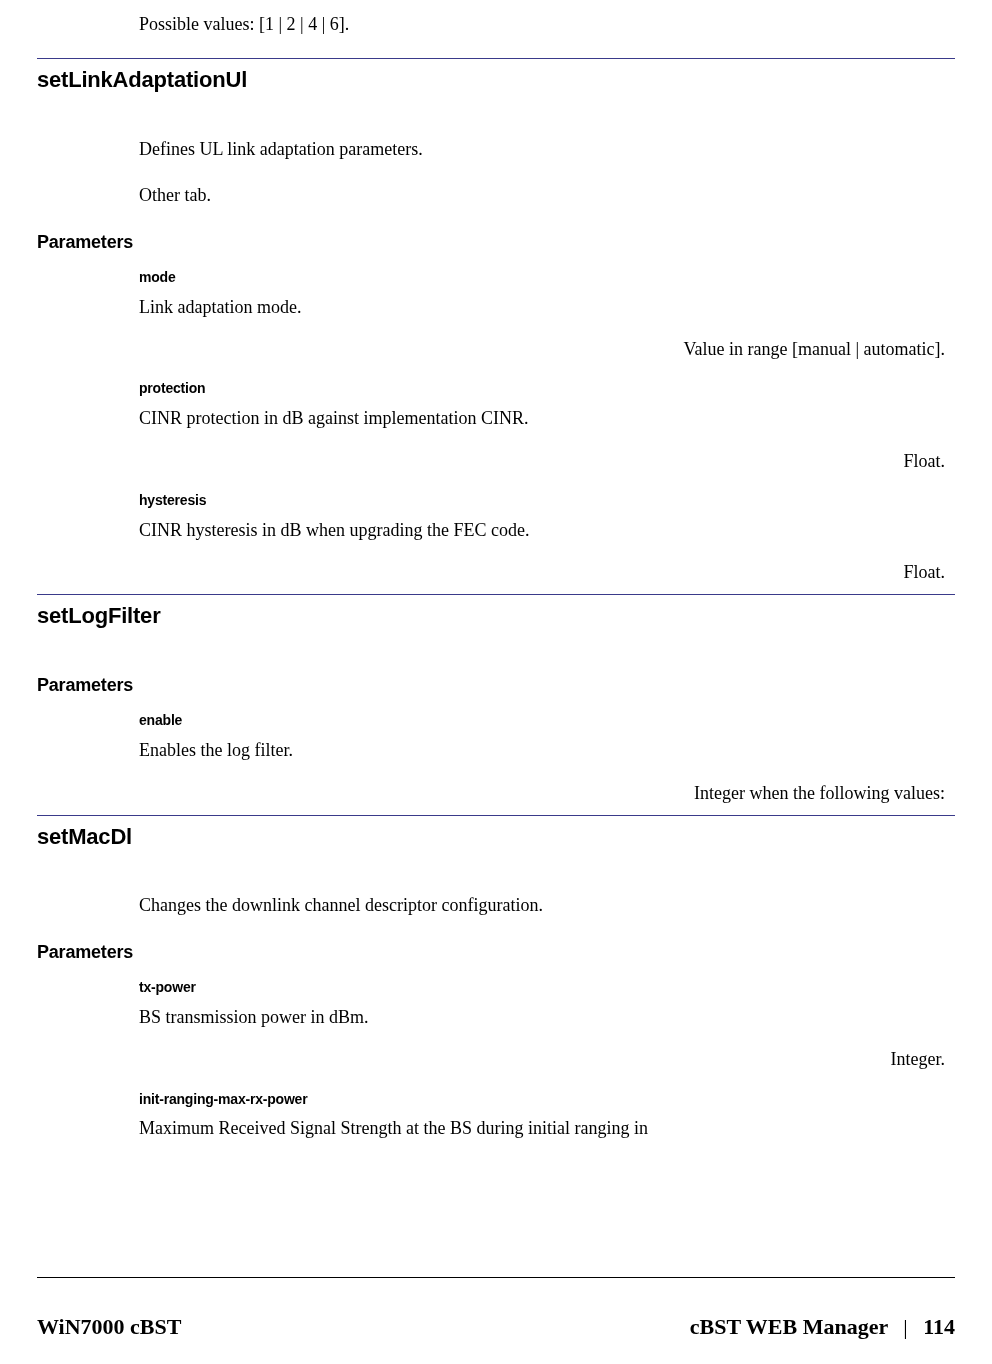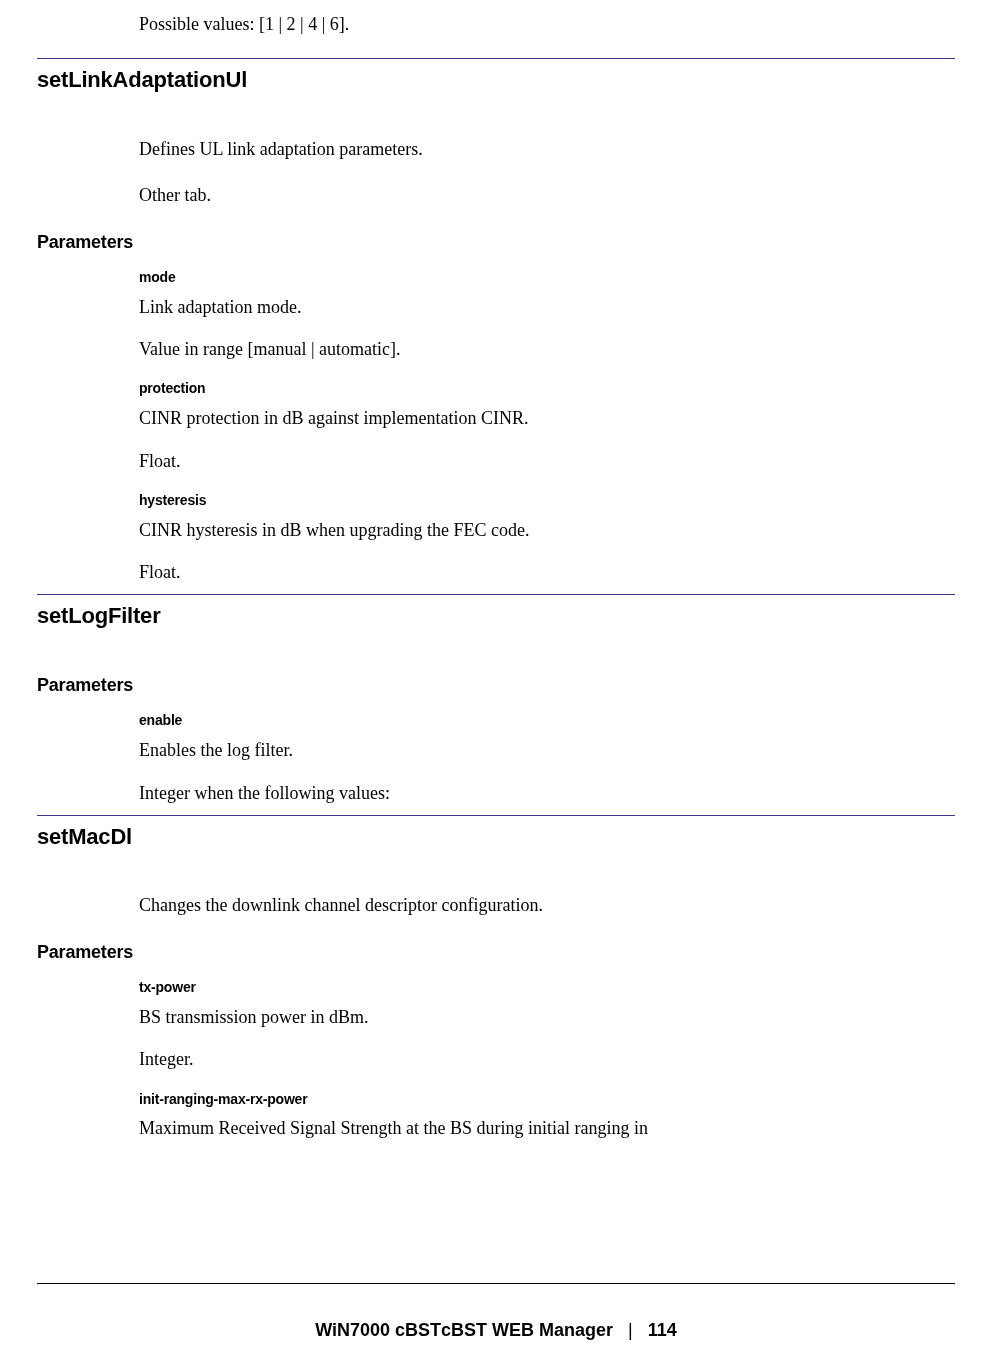--- a/index.html
+++ b/index.html
@@ -57,39 +57,40 @@
     font-weight: bold;
     font-size: 14px;
     margin: 0 0 2px 0;
     letter-spacing: -0.2px;
   }
   .param-desc {
     margin: 8px 0 18px 0;
   }
   .param-type {
     margin: 0 0 18px 0;
+    text-align: right;
   }
   .footer {
     position: absolute;
     left: 37px;
     right: 37px;
     bottom: 22px;
   }
   .footer-line {
     border: none;
     border-top: 1px solid #000;
     margin: 0 0 6px 0;
   }
   .footer-row {
     display: flex;
-    justify-content: center;
+    justify-content: space-between;
     align-items: baseline;
-    font-family: Liberation Sans, sans-serif;
+    font-family: Liberation Serif, serif;
     font-weight: bold;
-    font-size: 18px;
+    font-size: 22px;
   }
   .footer-right {
     white-space: nowrap;
     margin-top: 28px;
   }
   .footer-sep {
     padding: 0 10px;
     font-weight: normal;
   }
 </style>

